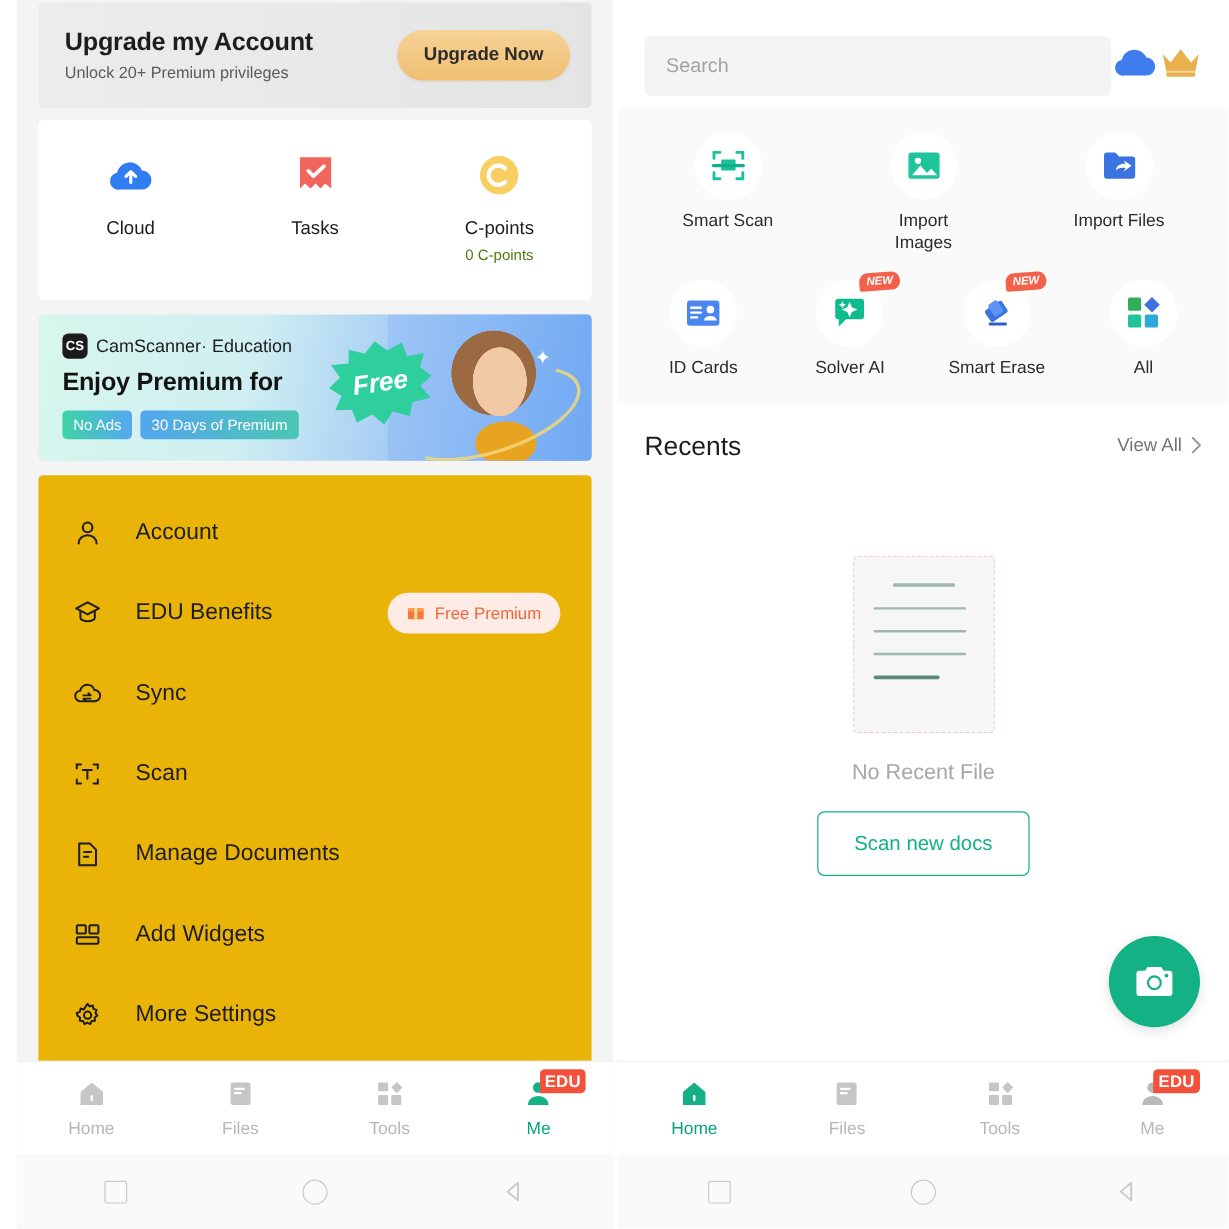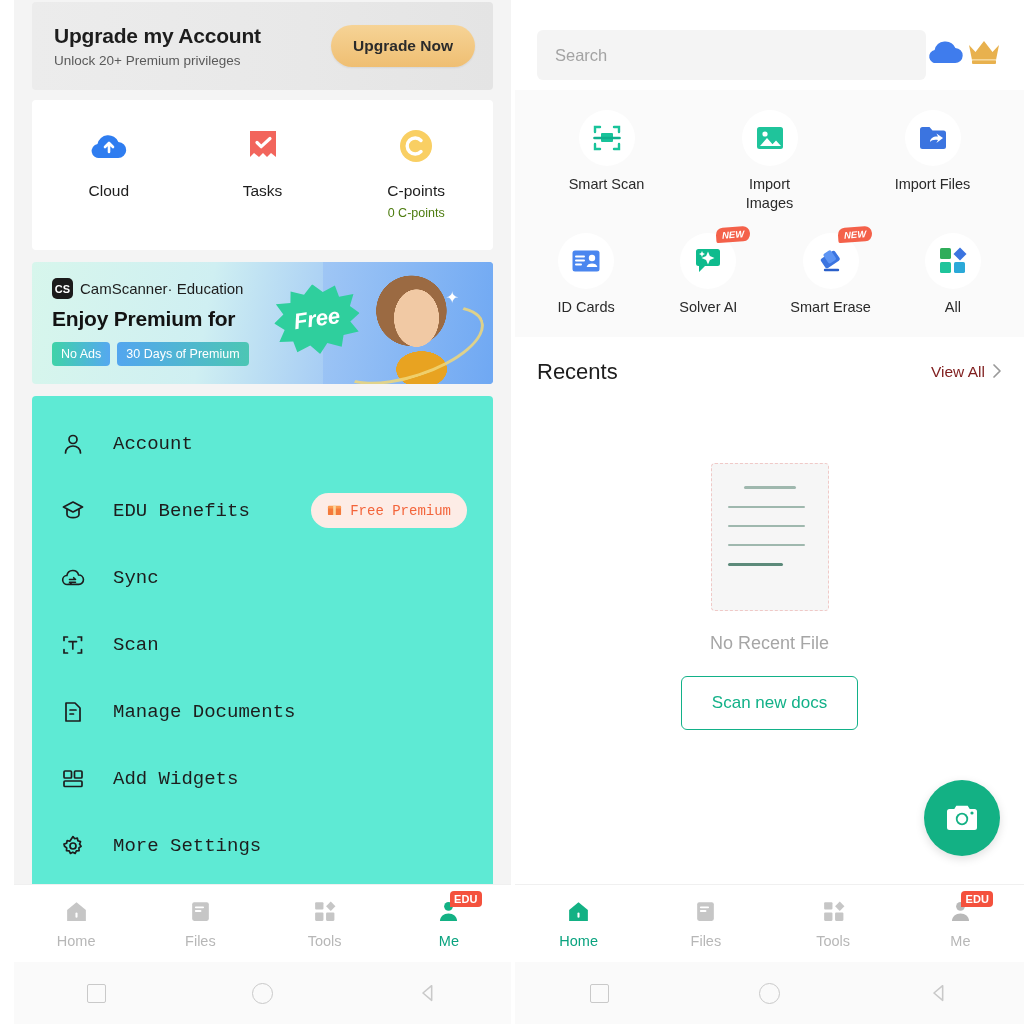--- a/index.html
+++ b/index.html
@@ -77,39 +77,39 @@
       linear-gradient(100deg,#9fc6f5 0%, #6fa8f3 100%);
   }
   .promo-photo:after{
     content:""; position:absolute; left:8px; bottom:6px; width:150px; height:60px;
     border-radius:50%; border:3px solid rgba(240,216,120,.85); border-top-color:transparent; border-left-color:transparent;
     transform: rotate(-18deg);
   }
   .promo-spark{ position:absolute; right:34px; top:26px; color:#fff; font-size:16px; }
 
   
-  .menu { background:#5eead4; border-radius:4px; margin: 12px 18px 0 18px; padding: 14px 0 18px 0; font-family: Liberation Mono, monospace; }
+  .menu { background:#eab308; border-radius:4px; margin: 12px 18px 0 18px; padding: 14px 0 18px 0; }
   .menu-item { display:flex; align-items:center; height: 67px; padding: 0 26px; position: relative; }
   .menu-ico { width: 30px; height: 30px; display:flex; align-items:center; justify-content:center; }
   .menu-label { margin-left: 25px; font-size: 19px; color:#1d1d1d; }
   .menu-pill {
     margin-left:auto; display:flex; align-items:center; gap:8px;
     background:#fdece6; color:#f3643a; font-size:14px; padding: 8px 16px; border-radius:18px;
   }
 
   
   .tabbar { position:absolute; left:0; right:0; bottom: 62px; height: 78px; background:#fff;
             display:flex; align-items:center; border-top:1px solid #f0f0f0; }
   .tab { flex:1; display:flex; flex-direction:column; align-items:center; gap:9px; position:relative; }
   .tab-ico { width:26px; height:26px; display:flex; align-items:center; justify-content:center; position:relative; }
   .tab-label { font-size: 14.5px; color:#b7b7b7; }
   .tab.active .tab-label { color:#0aa37f; }
   .edu-badge {
     position:absolute; left: 14px; top:-7px; background:#f4513d; color:#fff;
-    font-size: 11px; font-weight: bold; padding: 2px 4px; border-radius: 4px 4px 4px 0;
+    font-size: 14px; font-weight: bold; padding: 2px 4px; border-radius: 4px 4px 4px 0;
     letter-spacing:.2px;
   }
   .navbar { position:absolute; left:0; right:0; bottom:0; height:62px; background:#fafafa;
             display:flex; align-items:center; }
   .navbar .nb { flex:1; display:flex; align-items:center; justify-content:center; }
   .sq { width:19px; height:19px; border:1.6px solid #c9c9c9; border-radius:2px; }
   .ci { width:21px; height:21px; border:1.6px solid #c9c9c9; border-radius:50%; }
 
   
   .search-row { display:flex; align-items:center; padding: 30px 22px 0 22px; }
@@ -126,21 +126,21 @@
   .tool-ico-wrap { width: 56px; height: 56px; border-radius: 50%; background:#fff;
                    display:flex; align-items:center; justify-content:center; position:relative; }
   .tool-label { margin-top: 9px; font-size: 14.5px; color:#2a2a2a; text-align:center; line-height: 1.32; }
   .new-badge { position:absolute; right:-14px; top:-6px; background:#f4614a; color:#fff;
                font-size: 9.5px; font-style:italic; font-weight:bold; padding: 2px 6px;
                border-radius: 7px 7px 7px 2px; transform: rotate(-4deg); }
 
   
   .recents-head { display:flex; align-items:center; padding: 22px 22px 0 22px; }
   .recents-title { font-size: 22px; color:#1d1d1d; }
-  .view-all { margin-left:auto; display:flex; align-items:flex-start; gap:7px; font-size:15.5px; color:#7f1d1d; }
+  .view-all { margin-left:auto; display:flex; align-items:flex-start; gap:7px; font-size:15.5px; color:#737373; }
   .empty { display:flex; flex-direction:column; align-items:center; margin-top: 78px; }
   .doc-placeholder {
     width: 118px; height: 148px; border: 1.6px dashed #f0c9c7; border-radius: 4px;
     background:#f6f6f6; position:relative; padding: 22px 16px 0 16px;
   }
   .doc-line { height: 2.2px; background:#9fb8ae; margin-bottom: 17px; border-radius:2px; }
   .empty-text { margin-top: 22px; font-size: 18px; color:#a6a6a6; }
   .scan-btn { margin-top: 22px; border: 1.5px solid #12b188; color:#12b188; background:#fff;
               font-size: 17px; padding: 16px 30px; border-radius: 6px;
               font-family:"Liberation Sans",sans-serif; }

